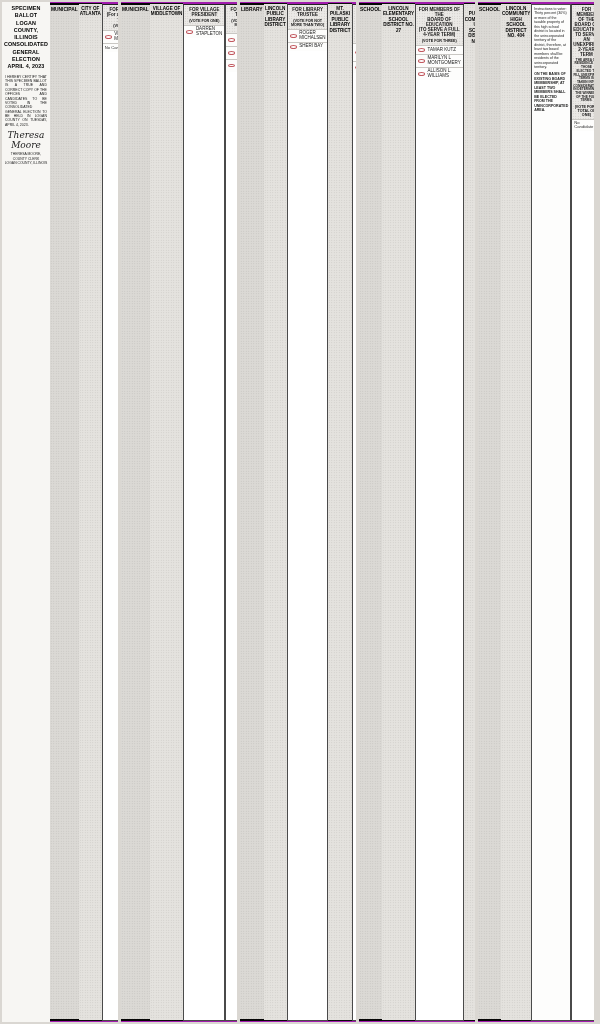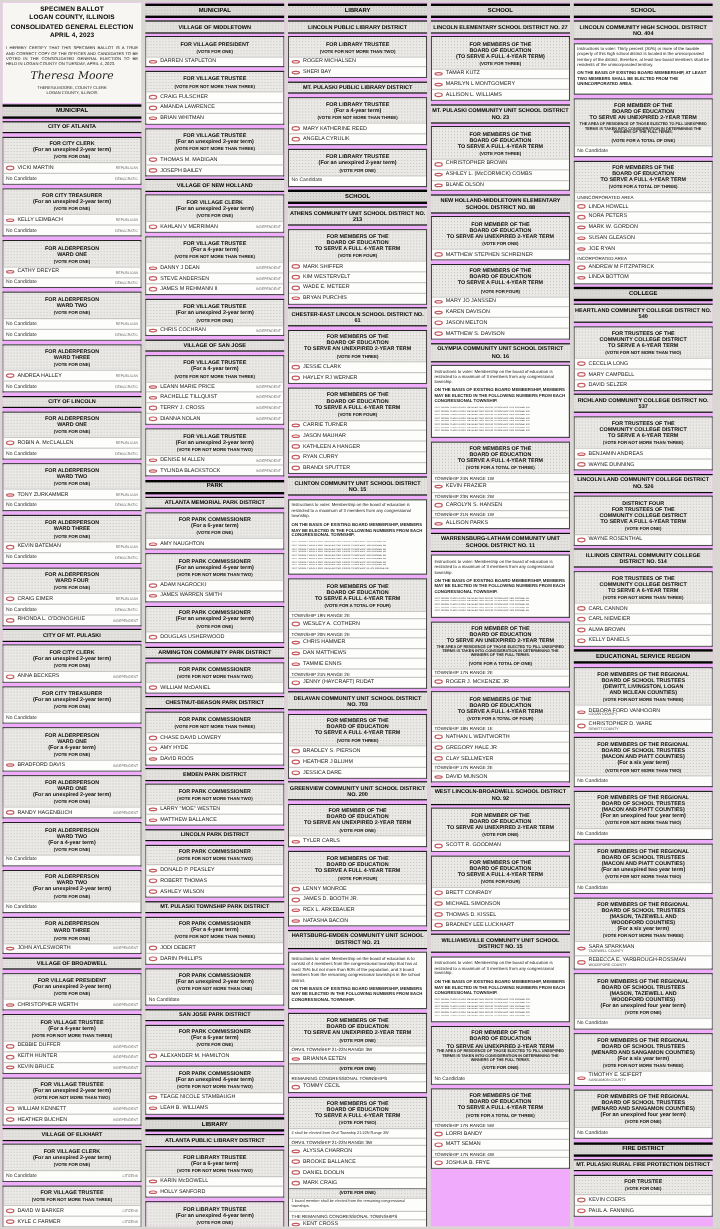--- a/index.html
+++ b/index.html
@@ -1,18 +1,18 @@
 <!DOCTYPE html>
 <html><head>
 <meta charset="utf-8">
 <style>
   html,body{margin:0;padding:0;}
   body{width:600px;height:1024px;background:#c9c6c1;font-family:"Liberation Sans",sans-serif;overflow:hidden;}
   .page{display:flex;gap:3px;padding:2px;box-sizing:border-box;width:600px;height:1024px;background:#dad7d2;}
-  .ballot-column{flex:0 0 116px;width:116px;display:flex;flex-direction:column;overflow:hidden;background:#f0abfc;}
+  .ballot-column{flex:0 0 116px;width:116px;display:flex;flex-direction:row;overflow:hidden;background:#a21caf;}
   
   .cert-header{background:#f7f6f3;padding:3px 2px 6px;text-align:center;}
   .cert-title{font-weight:bold;font-size:5.4px;line-height:1.35;letter-spacing:.1px;}
   .cert-text{font-size:3.5px;line-height:1.25;text-align:justify;margin:4px 1px 3px;color:#222;}
   .signature{font-family:"DejaVu Serif",serif;font-style:italic;font-size:9px;margin:3px 0 2px;color:#1a1a1a;}
   .clerk-line{font-size:3.4px;line-height:1.3;color:#222;}
   
   .section-header{background:#dbd9d5;border-top:2px solid #050505;border-bottom:2px solid #050505;
     text-align:center;font-weight:bold;font-size:4.9px;padding:1.5px 1px;margin:1px 0;
     background-image:radial-gradient(circle,#c2c0bc .5px,rgba(0,0,0,0) .6px);background-size:2.5px 2.5px;}

